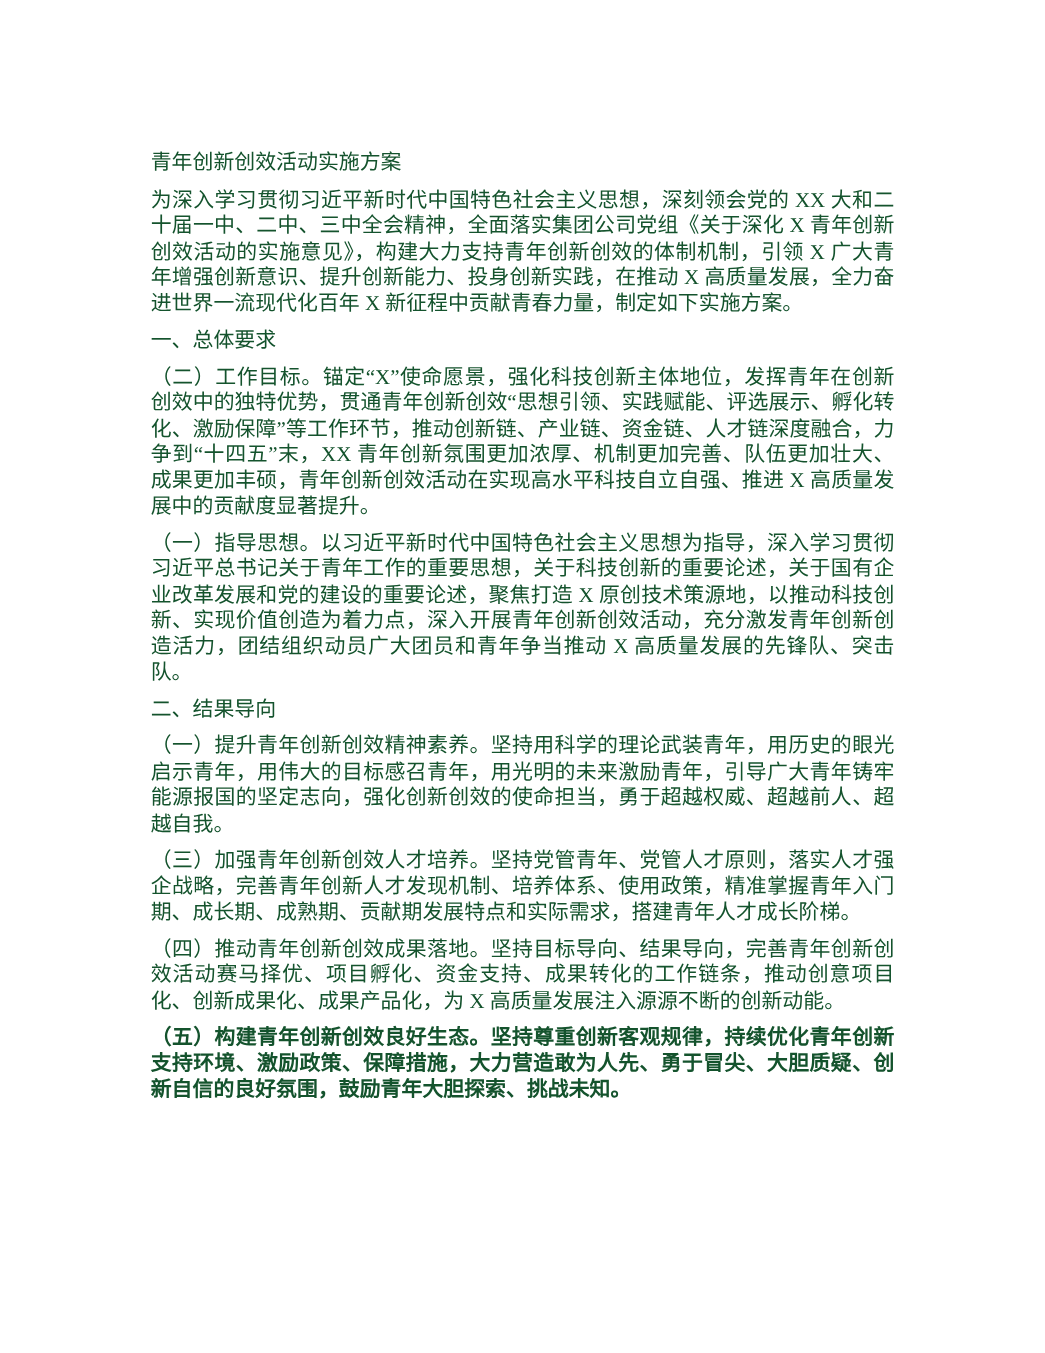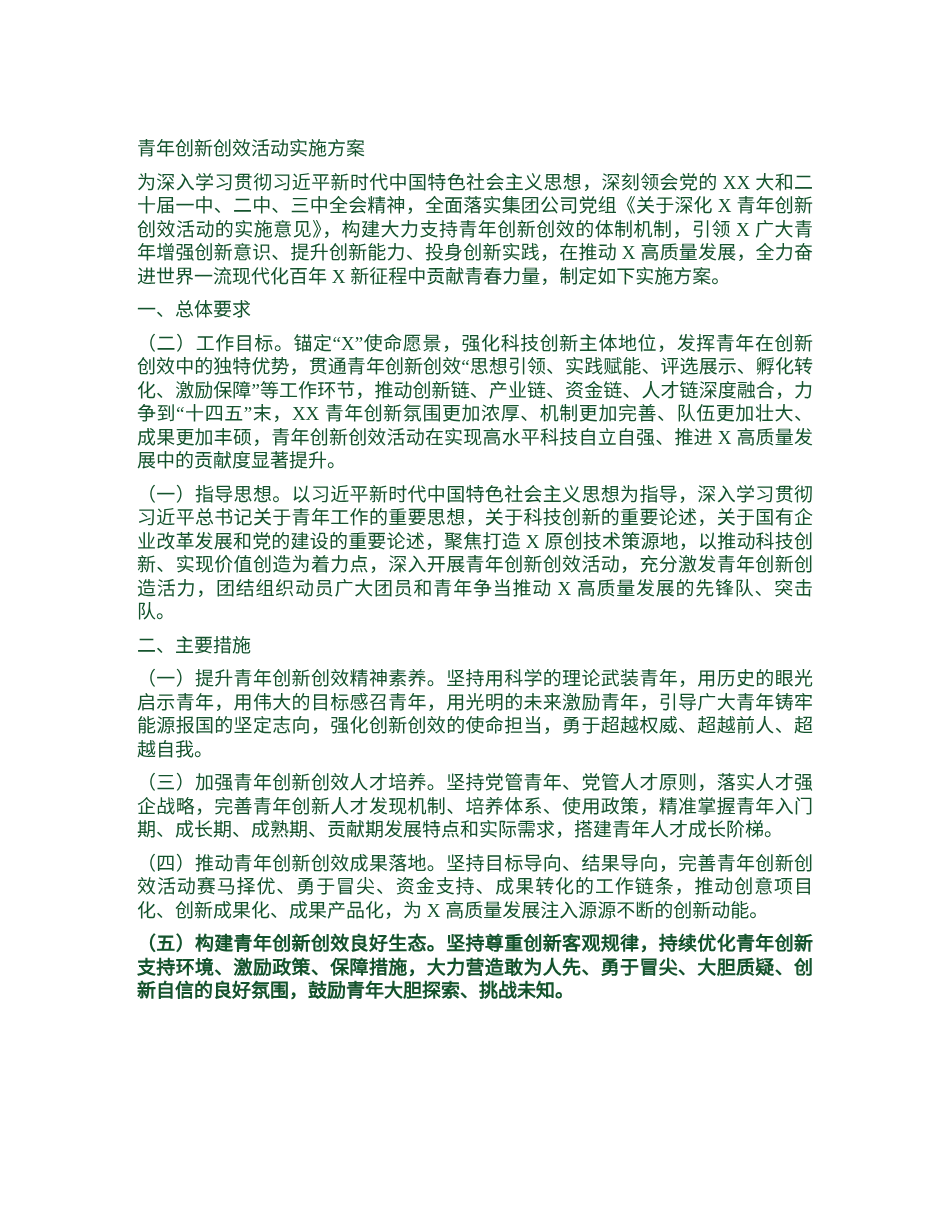--- a/index.html
+++ b/index.html
@@ -34,18 +34,18 @@
 </style>
 </head>
 <body>
 
 <div class="page" style="background: rgb(255, 255, 255); color: #14532d; margin-top: 16px;">
   <p class="block">青年创新创效活动实施方案</p>
   <p class="block">为深入学习贯彻习近平新时代中国特色社会主义思想，深刻领会党的 XX 大和二十届一中、二中、三中全会精神，全面落实集团公司党组《关于深化 X 青年创新创效活动的实施意见》，构建大力支持青年创新创效的体制机制，引领 X 广大青年增强创新意识、提升创新能力、投身创新实践，在推动 X 高质量发展，全力奋进世界一流现代化百年 X 新征程中贡献青春力量，制定如下实施方案。</p>
   <p class="block">一、总体要求</p>
   <p class="block">（二）工作目标。锚定“X”使命愿景，强化科技创新主体地位，发挥青年在创新创效中的独特优势，贯通青年创新创效“思想引领、实践赋能、评选展示、孵化转化、激励保障”等工作环节，推动创新链、产业链、资金链、人才链深度融合，力争到“十四五”末，XX 青年创新氛围更加浓厚、机制更加完善、队伍更加壮大、成果更加丰硕，青年创新创效活动在实现高水平科技自立自强、推进 X 高质量发展中的贡献度显著提升。</p>
   <p class="block">（一）指导思想。以习近平新时代中国特色社会主义思想为指导，深入学习贯彻习近平总书记关于青年工作的重要思想，关于科技创新的重要论述，关于国有企业改革发展和党的建设的重要论述，聚焦打造 X 原创技术策源地，以推动科技创新、实现价值创造为着力点，深入开展青年创新创效活动，充分激发青年创新创造活力，团结组织动员广大团员和青年争当推动 X 高质量发展的先锋队、突击队。</p>
-  <p class="block">二、主要措施</p>
+  <p class="block">二、结果导向</p>
   <p class="block">（一）提升青年创新创效精神素养。坚持用科学的理论武装青年，用历史的眼光启示青年，用伟大的目标感召青年，用光明的未来激励青年，引导广大青年铸牢能源报国的坚定志向，强化创新创效的使命担当，勇于超越权威、超越前人、超越自我。</p>
   <p class="block">（三）加强青年创新创效人才培养。坚持党管青年、党管人才原则，落实人才强企战略，完善青年创新人才发现机制、培养体系、使用政策，精准掌握青年入门期、成长期、成熟期、贡献期发展特点和实际需求，搭建青年人才成长阶梯。</p>
-  <p class="block">（四）推动青年创新创效成果落地。坚持目标导向、结果导向，完善青年创新创效活动赛马择优、勇于冒尖、资金支持、成果转化的工作链条，推动创意项目化、创新成果化、成果产品化，为 X 高质量发展注入源源不断的创新动能。</p>
+  <p class="block">（四）推动青年创新创效成果落地。坚持目标导向、结果导向，完善青年创新创效活动赛马择优、项目孵化、资金支持、成果转化的工作链条，推动创意项目化、创新成果化、成果产品化，为 X 高质量发展注入源源不断的创新动能。</p>
   <p class="block">（五）构建青年创新创效良好生态。坚持尊重创新客观规律，持续优化青年创新支持环境、激励政策、保障措施，大力营造敢为人先、勇于冒尖、大胆质疑、创新自信的良好氛围，鼓励青年大胆探索、挑战未知。</p>
 </div>
 
 </body></html>

